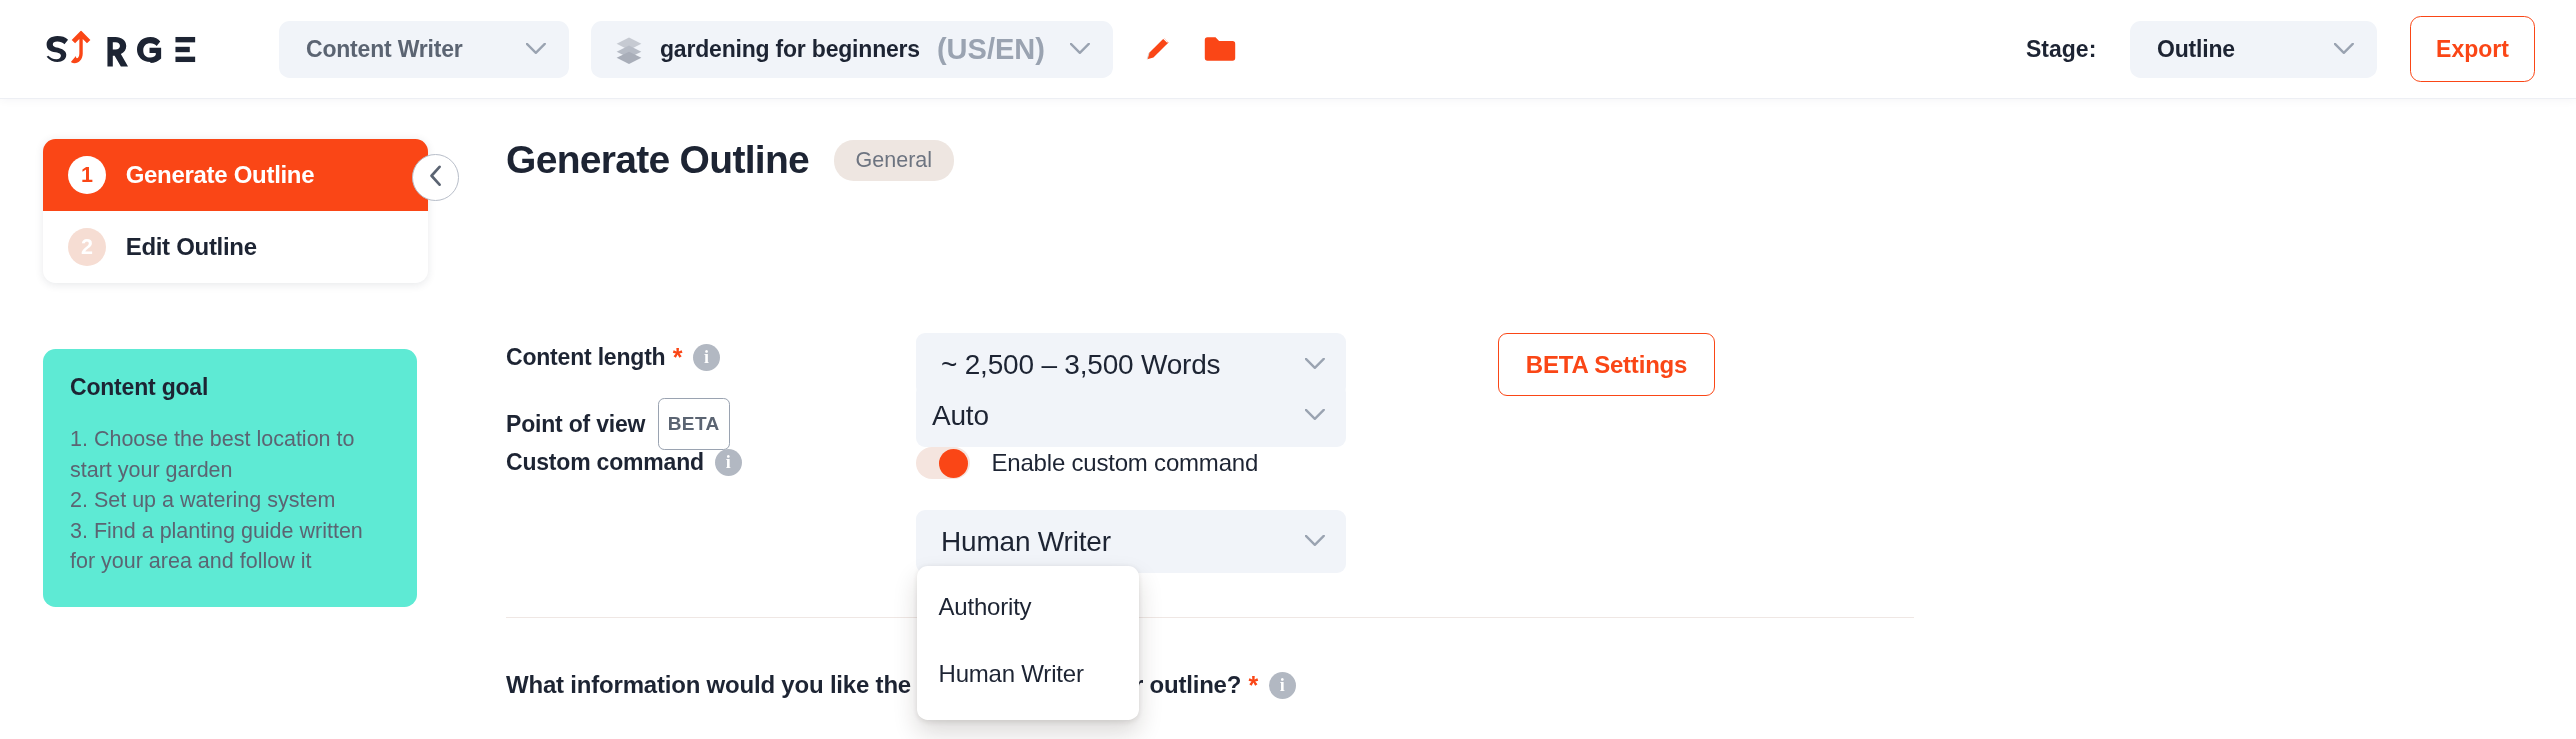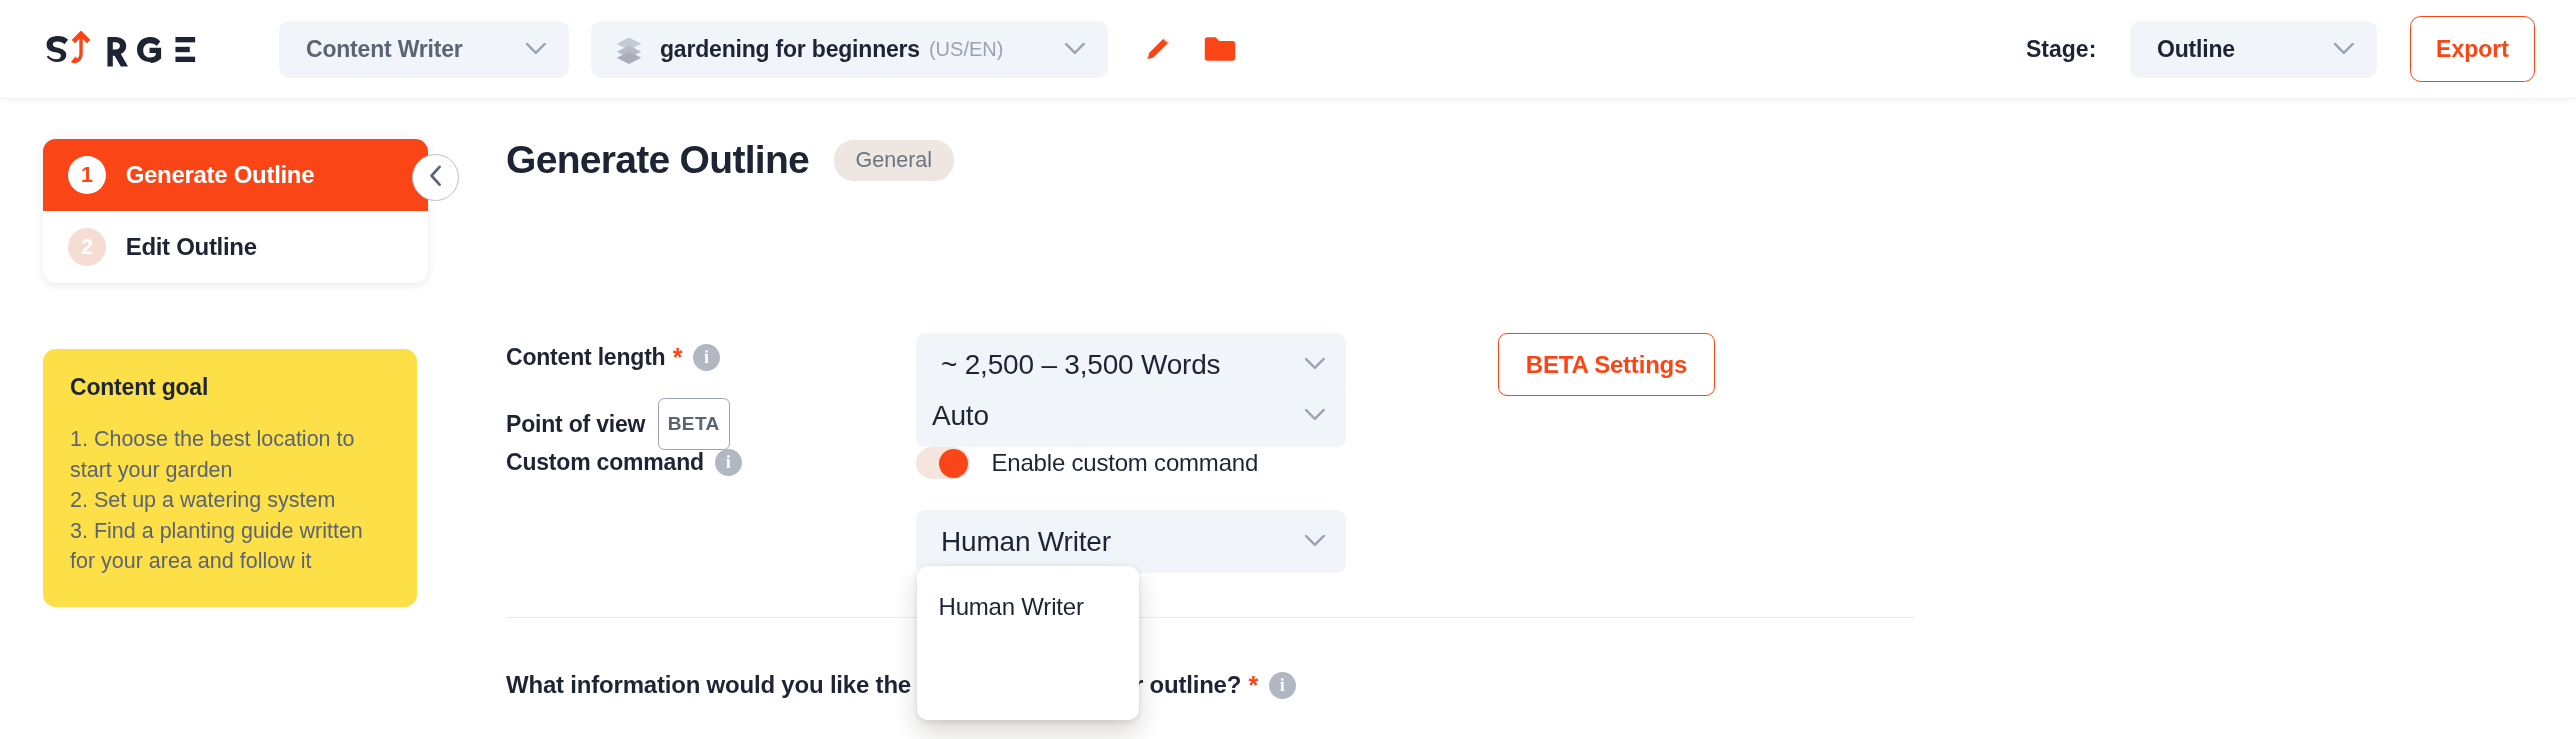--- a/index.html
+++ b/index.html
@@ -38,21 +38,21 @@
   .pill .chev { margin-left:auto; padding-left:25px; display:flex; align-items:center; }
 
   .mode-pill { position:absolute; left:279px; top:20.6px; width:290px; }
   .mode-pill .lbl {
     font-size:23px; font-weight:bold; color:#5b6472; letter-spacing:-0.2px;
   }
 
   .doc-pill { position:absolute; left:591px; top:20.6px; min-width:517px; padding-left:23px; }
   .doc-pill .stack { margin-right:16px; display:flex; align-items:center; }
   .doc-pill .docname { font-size:23px; font-weight:bold; color:#1d2433; letter-spacing:-0.2px; }
-  .doc-pill .loc { font-size:20px; color:#9aa3b1; margin-left:9px; font-weight:normal; }
+  .doc-pill .loc { font-size:29px; color:#9aa3b1; margin-left:17px; font-weight:bold; }
 
   .icon-btn {
     position:absolute; top:50%; transform:translateY(-50%);
     width:43px; height:43px; display:flex; align-items:center; justify-content:center;
     cursor:pointer; background:transparent; border:none;
   }
   .pencil-btn { left:1135px; }
   .folder-btn { left:1198px; }
 
   .stage-label {
@@ -101,21 +101,21 @@
   .collapse-btn {
     position:absolute; left:412px; top:154px;
     width:47px; height:47px; border-radius:50%;
     background:#ffffff; border:1.3px solid #b8bec9;
     display:flex; align-items:center; justify-content:center;
     cursor:pointer; z-index:20;
   }
 
   .goal-card {
     position:absolute; left:43px; top:349px; width:374px;
-    background:#fde047; border-radius:12.5px;
+    background:#5eead4; border-radius:12.5px;
     padding: 25px 27px 30px 27px;
   }
   .goal-title { font-size:23px; font-weight:bold; color:#1d2433; margin-bottom:23px; letter-spacing:-0.2px;}
   .goal-body { font-size:21.5px; line-height:1.42; color:#5b6472; white-space:pre-line; }
 
   
   .main { position:absolute; left:506px; top:98px; right:0; bottom:0; }
 
   .page-head { position:absolute; left:0; top:40px; display:flex; align-items:center; }
   .page-title { font-size:39px; font-weight:bold; color:#1d2433; letter-spacing:-0.7px; }
@@ -367,17 +367,18 @@
 
     <div class="question">
       <span>What information would you like the AI to include in your outline?</span>
       <span class="req">*</span>
       <span class="info-i">i</span>
     </div>
 
   </div>
 
   <div class="menu">
+    <div class="menu-item">Authority</div>
     <div class="menu-item">Human Writer</div>
   </div>
 
 </div>
 
 
 </body></html>

